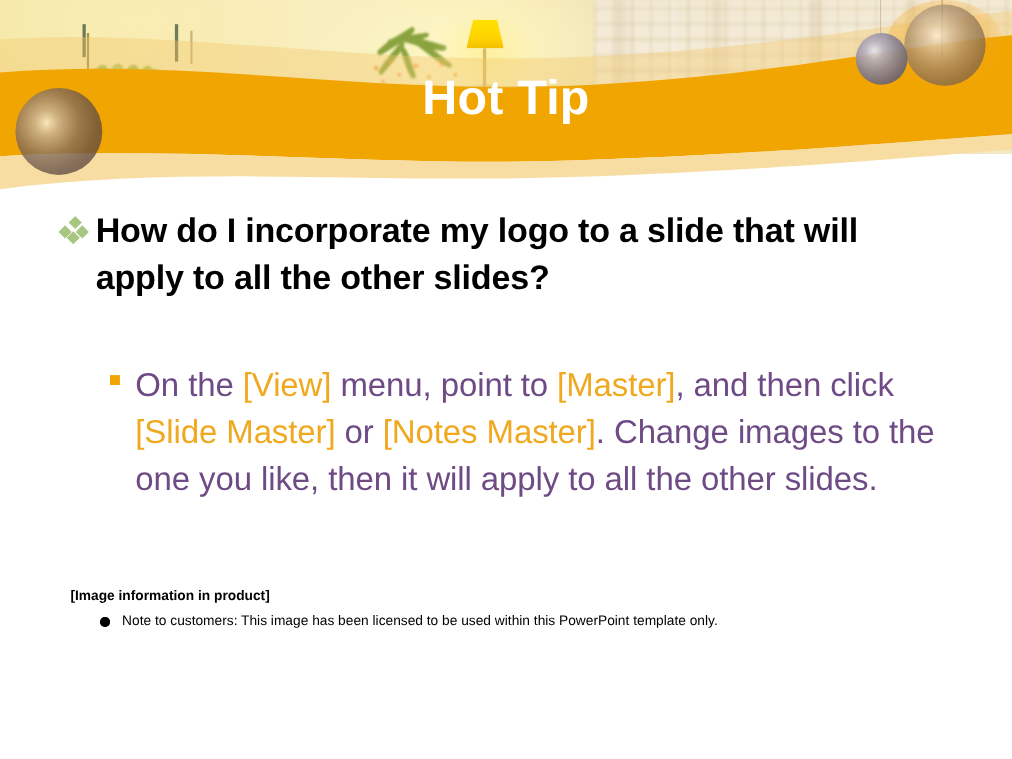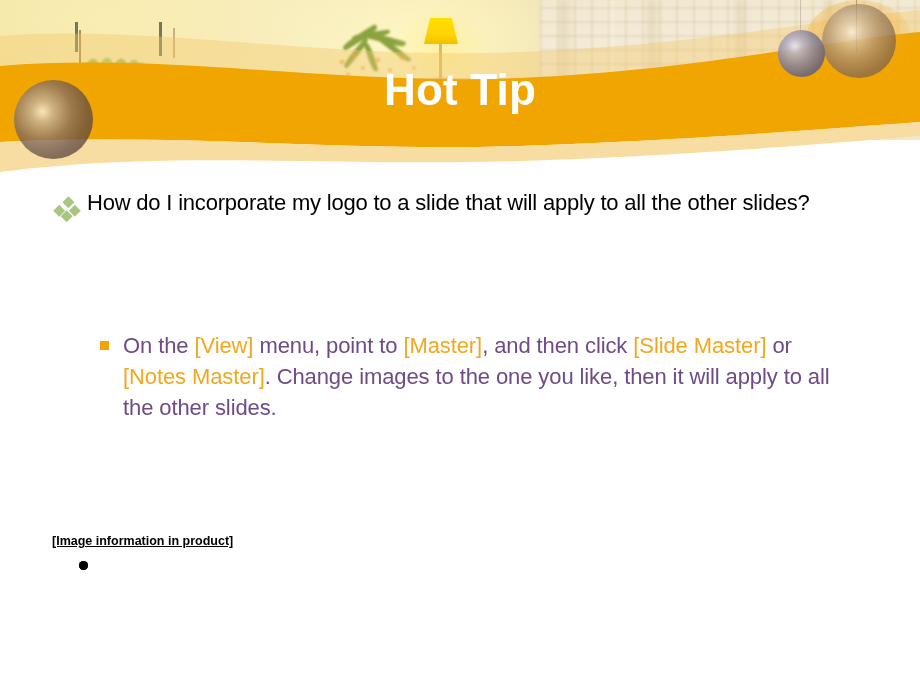--- a/index.html
+++ b/index.html
@@ -274,56 +274,55 @@
     display: flex;
     align-items: flex-start;
     gap: 5px;
   }
   .diamond-bullet {
     flex: 0 0 auto;
     width: 30px; height: 30px;
     margin-top: 7px;
   }
   .heading-text {
-    font-size: 22px;
-    font-weight: normal;
+    font-size: 31px;
+    font-weight: bold;
     color: #000000;
     line-height: 1.40;
     letter-spacing: -.2px;
   }
 
   .body-row {
     position: absolute;
     left: 100px; top: 150px;
     width: 760px;
     display: flex;
     align-items: flex-start;
     gap: 14px;
   }
   .square-bullet {
     flex: 0 0 auto;
     width: 9px; height: 9px;
     background: #f0a500;
     margin-top: 11px;
   }
   .body-text {
-    font-size: 22px;
+    font-size: 30px;
     color: #6f4b86;
     line-height: 1.42;
     letter-spacing: -.1px;
   }
   .hl { color: #f0a81f; }
 
   
   .footnote {
     position: absolute;
-    left: 52px; top: 532px;
+    left: 64px; top: 532px;
     width: 830px;
     color: #000000;
-    text-decoration: underline;
   }
   .footnote-title {
     font-size: 12.5px;
     font-weight: bold;
     line-height: 1.5;
   }
   .footnote-list { margin-top: 3px; padding-left: 27px; }
   .footnote-item {
     position: relative;
     font-size: 12.5px;
@@ -430,17 +429,18 @@
   </div>
 
   <div class="footnote">
     <div class="footnote-title">[Image information in product]</div>
     <div class="footnote-list">
       <div class="footnote-item">
         <span class="dot"></span>
       </div>
       <div class="footnote-item">
         <span class="dot"></span>
+        <span>Note to customers: This image has been licensed to be used within this PowerPoint template only.</span>
       </div>
     </div>
   </div>
 
 </div>
 
 </body></html>

